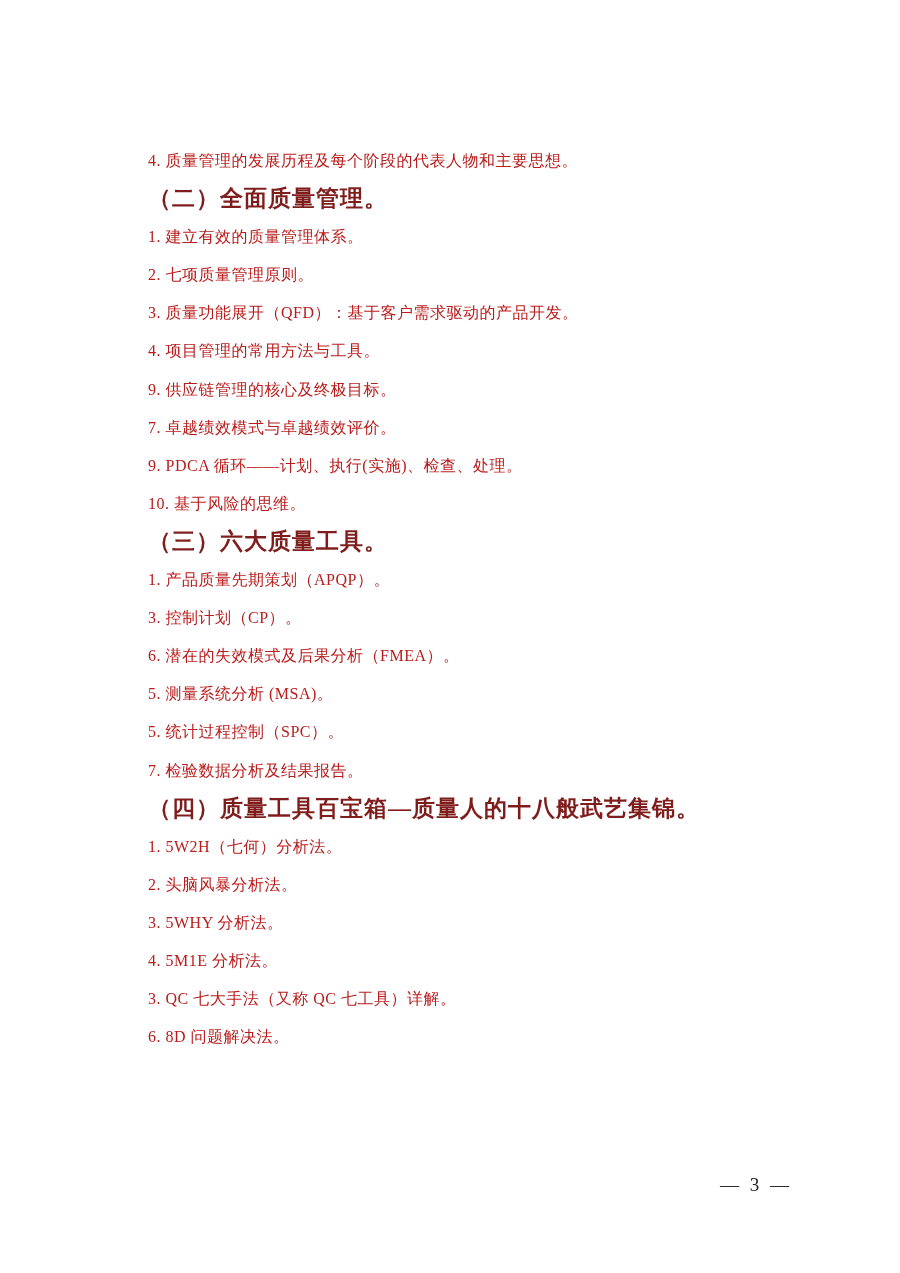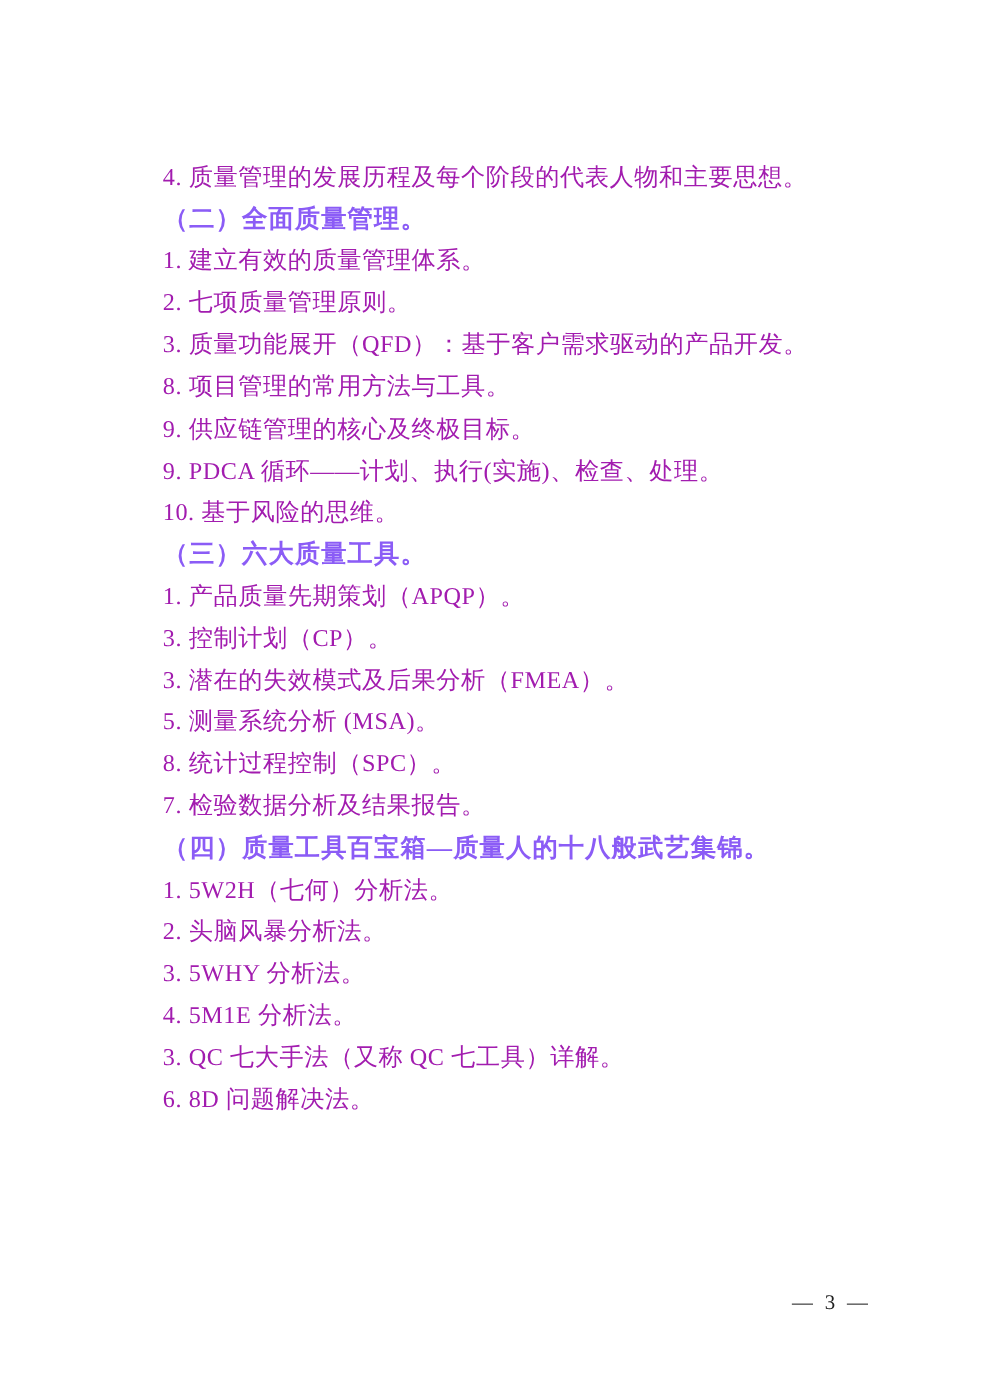--- a/index.html
+++ b/index.html
@@ -18,30 +18,30 @@
     position: absolute;
     left: 148px;
     top: 142px;
     width: 640px;
   }
   .line {
     margin: 0;
     padding: 0;
     line-height: 38.1px;
     font-family: "Liberation Serif", "DejaVu Serif", serif;
-    font-size: 22px;
-    color: #a21caf;
+    font-size: 16px;
+    color: #b91c1c;
     white-space: nowrap;
     letter-spacing: 0.5px;
   }
   .line.heading {
     font-weight: 700;
     font-size: 23px;
     letter-spacing: 1px;
-    color: #8b5cf6;
+    color: #7f1d1d;
   }
   .footer {
     position: absolute;
     top: 1174px;
     right: 108px;
     font-family: "Liberation Serif", "DejaVu Serif", serif;
     font-size: 19px;
     color: #222222;
     letter-spacing: 3px;
     white-space: nowrap;
@@ -50,30 +50,31 @@
 </head>
 <body>
 
 <div class="page">
   <div class="content">
     <p class="line body">4. 质量管理的发展历程及每个阶段的代表人物和主要思想。</p>
     <p class="line heading">（二）全面质量管理。</p>
     <p class="line body">1. 建立有效的质量管理体系。</p>
     <p class="line body">2. 七项质量管理原则。</p>
     <p class="line body">3. 质量功能展开（QFD）：基于客户需求驱动的产品开发。</p>
-    <p class="line body">8. 项目管理的常用方法与工具。</p>
+    <p class="line body">4. 项目管理的常用方法与工具。</p>
     <p class="line body">9. 供应链管理的核心及终极目标。</p>
+    <p class="line body">7. 卓越绩效模式与卓越绩效评价。</p>
     <p class="line body">9. PDCA 循环——计划、执行(实施)、检查、处理。</p>
     <p class="line body">10. 基于风险的思维。</p>
     <p class="line heading">（三）六大质量工具。</p>
     <p class="line body">1. 产品质量先期策划（APQP）。</p>
     <p class="line body">3. 控制计划（CP）。</p>
-    <p class="line body">3. 潜在的失效模式及后果分析（FMEA）。</p>
+    <p class="line body">6. 潜在的失效模式及后果分析（FMEA）。</p>
     <p class="line body">5. 测量系统分析 (MSA)。</p>
-    <p class="line body">8. 统计过程控制（SPC）。</p>
+    <p class="line body">5. 统计过程控制（SPC）。</p>
     <p class="line body">7. 检验数据分析及结果报告。</p>
     <p class="line heading">（四）质量工具百宝箱—质量人的十八般武艺集锦。</p>
     <p class="line body">1. 5W2H（七何）分析法。</p>
     <p class="line body">2. 头脑风暴分析法。</p>
     <p class="line body">3. 5WHY 分析法。</p>
     <p class="line body">4. 5M1E 分析法。</p>
     <p class="line body">3. QC 七大手法（又称 QC 七工具）详解。</p>
     <p class="line body">6. 8D 问题解决法。</p>
   </div>
   <div class="footer">— 3 —</div>

